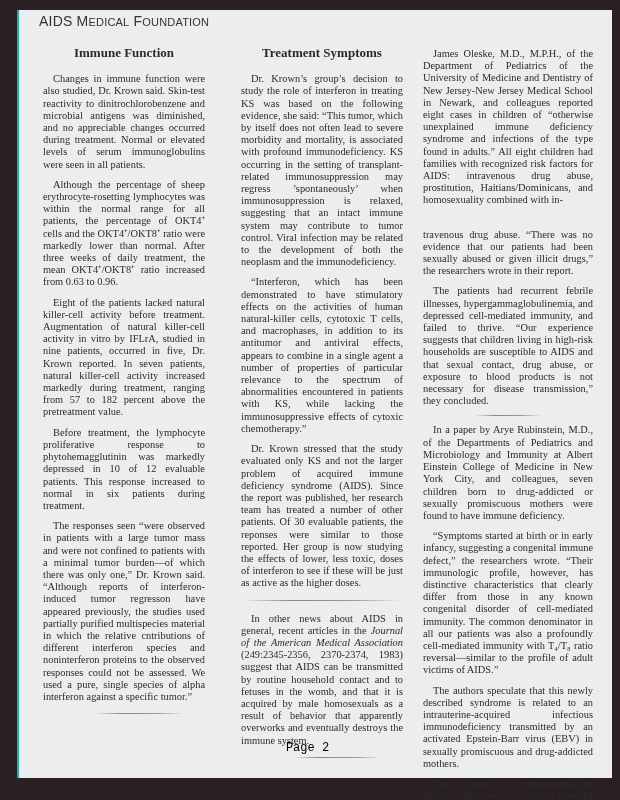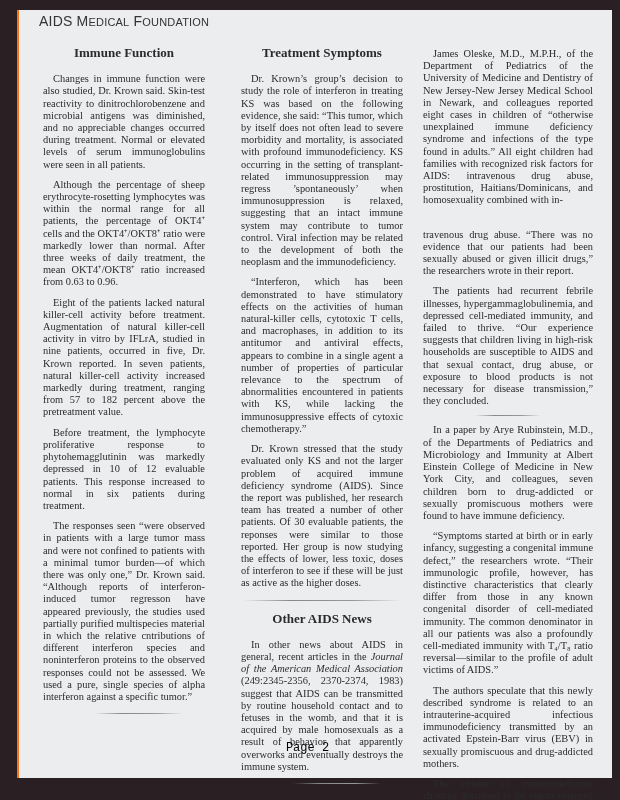--- a/index.html
+++ b/index.html
@@ -7,21 +7,21 @@
     width: 620px; height: 800px; overflow: hidden;
     background: #2a2024;
     position: relative;
     font-family: "Liberation Serif", serif;
     color: #2b2b2b;
   }
   .page {
     position: absolute; left: 17px; top: 10px;
     width: 595px; height: 768px;
     background: #ecedef;
-    border-left: 2px solid #f97316;
+    border-left: 2px solid #14b8a6;
     box-sizing: border-box;
   }
   .masthead {
     position: absolute; left: 20px; top: 3px;
     font-family: "Liberation Sans", sans-serif;
     font-size: 14px; letter-spacing: 0.2px; color: #333;
   }
   .masthead .sc { font-size: 11px; }
   .col {
     position: absolute; top: 37px;
@@ -67,21 +67,20 @@
     <p>The responses seen “were observed in patients with a large tumor mass and were not confined to patients with a minimal tumor burden—of which there was only one,” Dr. Krown said. “Although reports of interferon-induced tumor regresson have appeared previously, the studies used partially purified multispecies material in which the relative cntributions of different interferon species and noninterferon proteins to the observed responses could not be assessed. We used a pure, single species of alpha interferon against a specific tumor.”</p>
     <div class="rule short"></div>
   </div>
 
   <div class="col col2">
     <div class="heading">Treatment Symptoms</div>
     <p>Dr. Krown’s group’s decision to study the role of interferon in treating KS was based on the following evidence, she said: “This tumor, which by itself does not often lead to severe morbidity and mortality, is associated with profound immunodeficiency. KS occurring in the setting of transplant-related immunosuppression may regress ’spontaneously’ when immunosuppression is relaxed, suggesting that an intact immune system may contribute to tumor control. Viral infection may be related to the development of both the neoplasm and the immunodeficiency.</p>
     <p>“Interferon, which has been demonstrated to have stimulatory effects on the activities of human natural-killer cells, cytotoxic T cells, and macrophases, in addition to its antitumor and antiviral effects, appears to combine in a single agent a number of properties of particular relevance to the spectrum of abnormalities encountered in patients with KS, while lacking the immunosuppressive effects of cytoxic chemotherapy.”</p>
     <p>Dr. Krown stressed that the study evaluated only KS and not the larger problem of acquired immune deficiency syndrome (AIDS). Since the report was published, her research team has treated a number of other patients. Of 30 evaluable patients, the reponses were similar to those reported. Her group is now studying the effects of lower, less toxic, doses of interferon to see if these will be just as active as the higher doses.</p>
     <div class="rule"></div>
-    <div class="heading">Other AIDS News</div>
     <p><span>In other news about AIDS in general, recent articles in the </span><i>Journal of the American Medical Association</i><span> (249:2345-2356, 2370-2374, 1983) suggest that AIDS can be transmitted by routine household contact and to fetuses in the womb, and that it is acquired by male homosexuals as a result of behavior that apparently overworks and eventually destroys the immune system.</span></p>
     <div class="rule short"></div>
   </div>
 
   <div class="col col3">
     <p>James Oleske, M.D., M.P.H., of the Department of Pediatrics of the University of Medicine and Dentistry of New Jersey-New Jersey Medical School in Newark, and colleagues reported eight cases in children of “otherwise unexplained immune deficiency syndrome and infections of the type found in adults.” All eight children had families with recognized risk factors for AIDS: intravenous drug abuse, prostitution, Haitians/Dominicans, and homosexuality combined with in-</p>
     <div class="break"></div>
     <p style="text-indent:0">travenous drug abuse. “There was no evidence that our patients had been sexually abused or given illicit drugs,” the researchers wrote in their report.</p>
     <p>The patients had recurrent febrile illnesses, hypergammaglobulinemia, and depressed cell-mediated immunity, and failed to thrive. “Our experience suggests that children living in high-risk households are susceptible to AIDS and that sexual contact, drug abuse, or exposure to blood products is not necessary for disease transmission,” they concluded.</p>
     <div class="rule short" style="margin:6px 60px 6px 60px"></div>

